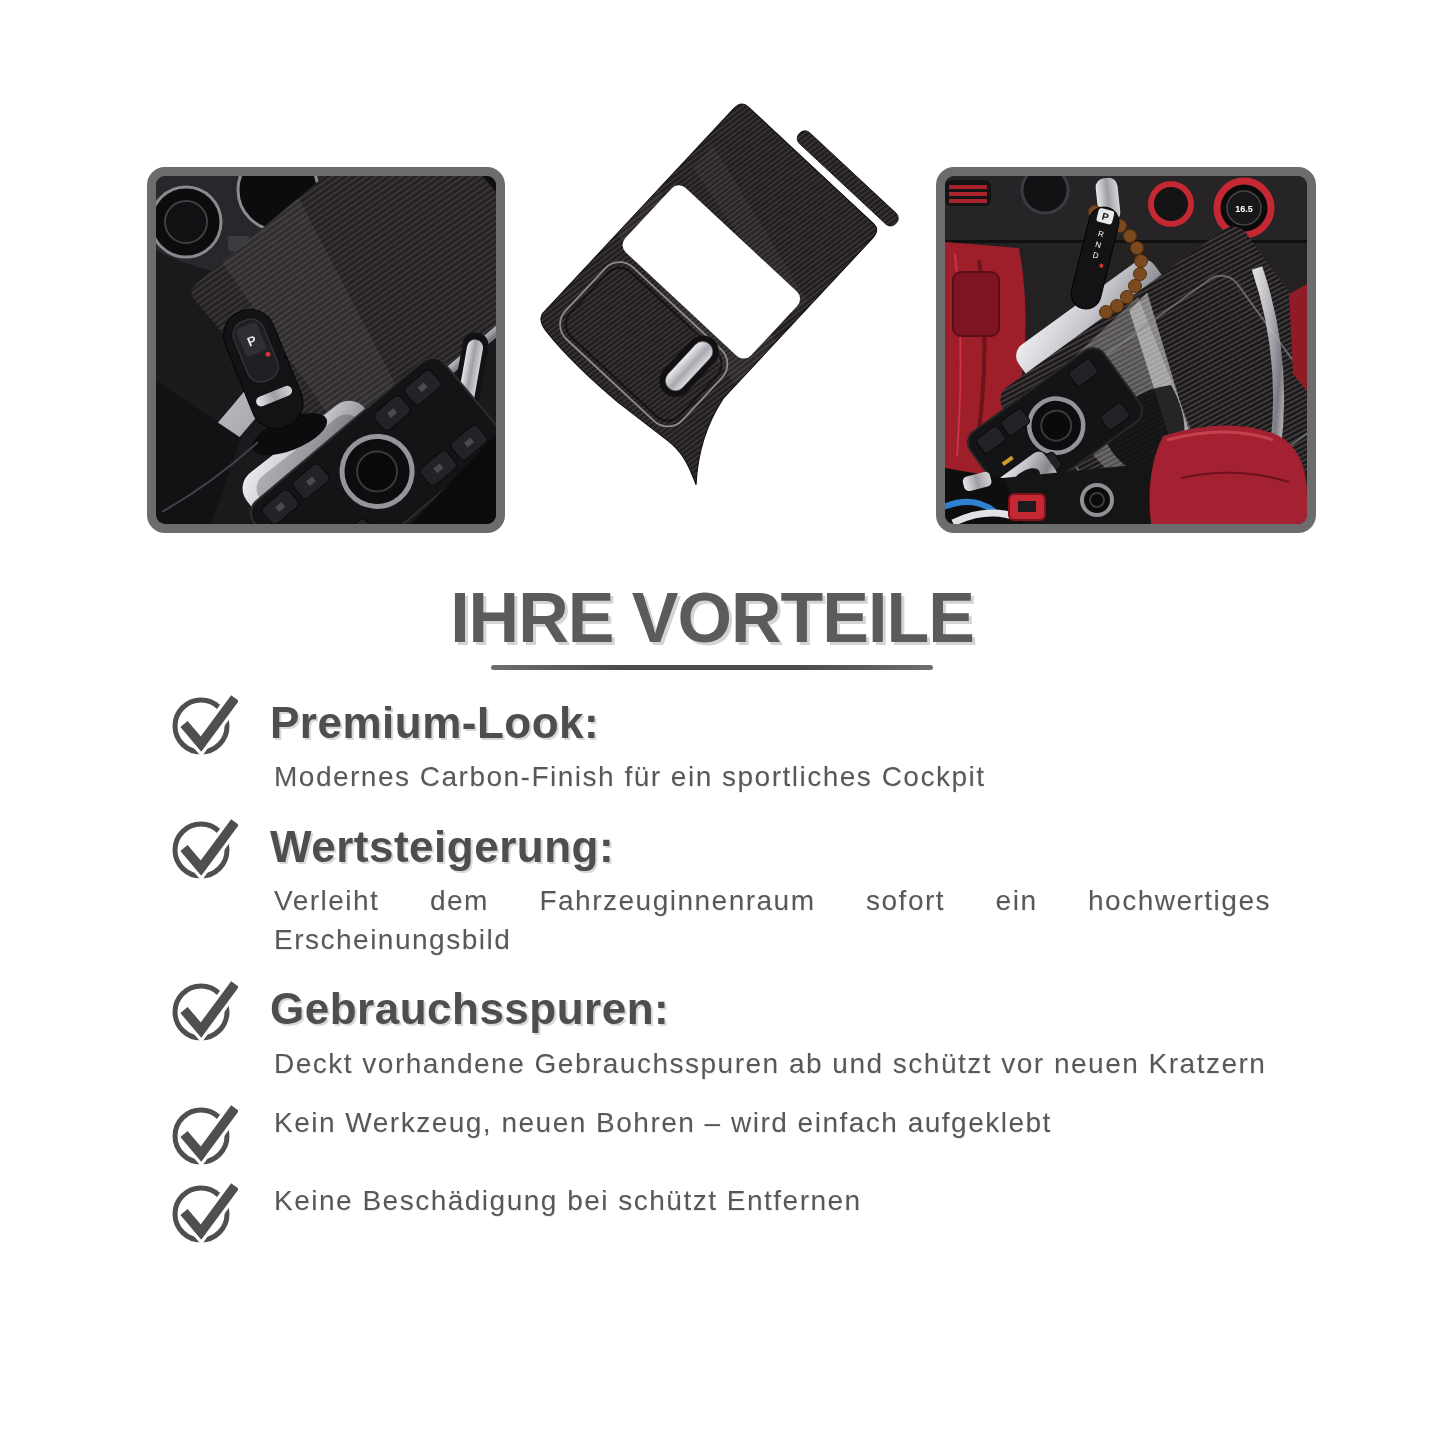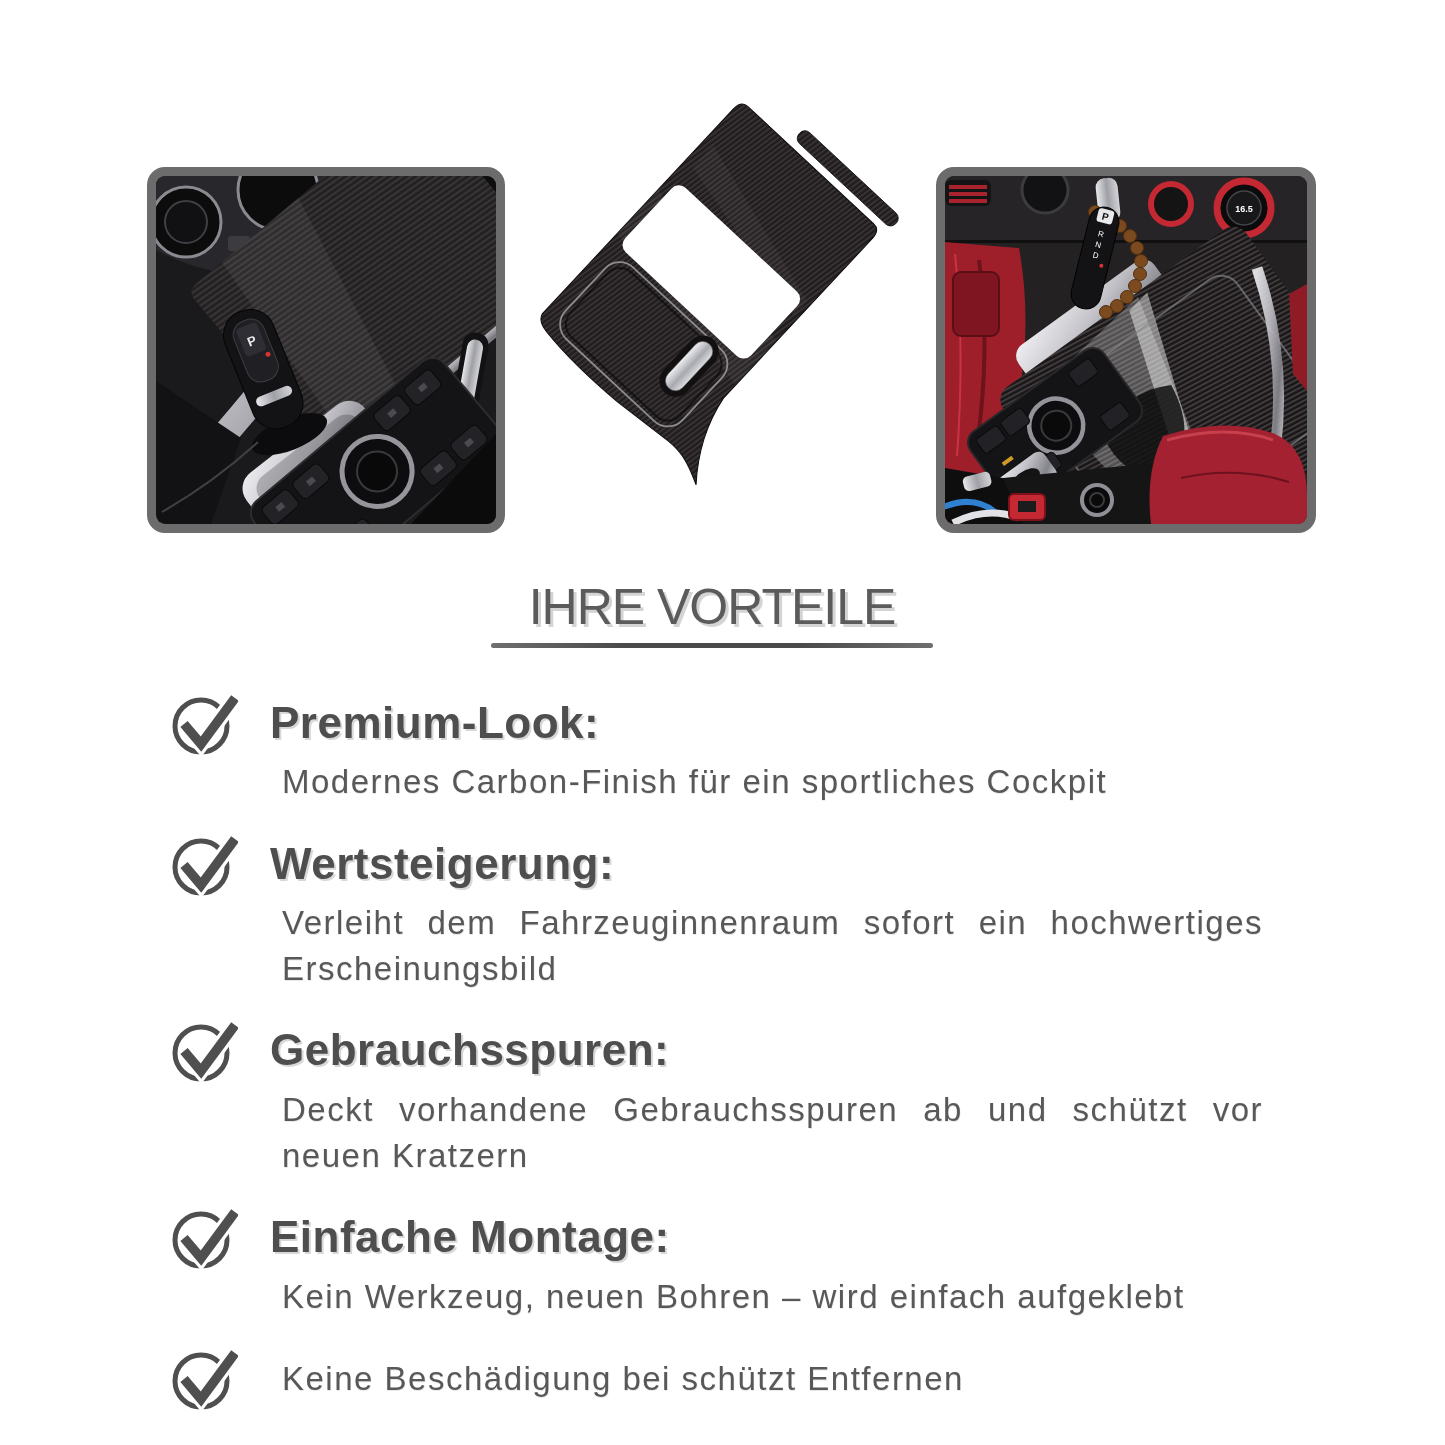--- a/index.html
+++ b/index.html
@@ -26,21 +26,21 @@
   .photo-right { left:936px; top:167px; width:380px; height:366px; }
   .product-wrap { position:absolute; left:530px; top:72px; width:395px; height:455px; }
 
   
   .title-wrap {
     position:absolute; left:362px; top:578px; width:700px;
     display:flex; flex-direction:column; align-items:center;
   }
   .title-wrap h1 {
     margin:0;
-    font-size:50px; font-weight:normal;
+    font-size:70px; font-weight:bold;
     letter-spacing:-1px;
     color:#5b5b5b;
     text-shadow:3px 3px 0 #d4d4d4;
     white-space:nowrap;
   }
   .title-underline {
     width:442px; height:5px; margin-top:7px;
     border-radius:3px;
     background:linear-gradient(90deg,#6f6f6f,#4a4a4a 30%,#4a4a4a 70%,#6f6f6f);
   }
@@ -57,22 +57,22 @@
   .benefit .check { width:66px; height:66px; }
   .benefit h3 {
     margin:10px 0 10px;
     font-size:44px; line-height:1.1;
     font-weight:bold;
     letter-spacing:0.5px;
     color:#4e4e4e;
     text-shadow:2px 2px 0 #d8d8d8;
   }
   .benefit p {
-    margin:12px;
-    font-size:33px; line-height:1.4;
+    margin:4px;
+    font-size:28px; line-height:1.4;
     letter-spacing:1.5px;
     color:#585858;
     text-align:justify;
     text-shadow:0.5px 0.5px 0 #e9e9e9;
   }
 </style>
 </head>
 <body>
 
 <div class="page">
@@ -345,21 +345,20 @@
       </div>
     </div>
 
     <div class="benefit">
       <svg class="check" viewBox="0 0 66 66">
         <circle cx="29" cy="37" r="26" fill="none" stroke="#4f4f4f" stroke-width="5"></circle>
         <path d="M12,35 L29,55 L63,9" fill="none" stroke="#ffffff" stroke-width="16"></path>
         <path d="M12,35 L29,55 L63,9" fill="none" stroke="#4f4f4f" stroke-width="9.5" stroke-linejoin="miter"></path>
       </svg>
       <div>
-        <h3>Einfache Montage:</h3>
         <p>Kein Werkzeug, neuen Bohren – wird einfach aufgeklebt</p>
       </div>
     </div>
 
     <div class="benefit">
       <svg class="check" viewBox="0 0 66 66">
         <circle cx="29" cy="37" r="26" fill="none" stroke="#4f4f4f" stroke-width="5"></circle>
         <path d="M12,35 L29,55 L63,9" fill="none" stroke="#ffffff" stroke-width="16"></path>
         <path d="M12,35 L29,55 L63,9" fill="none" stroke="#4f4f4f" stroke-width="9.5" stroke-linejoin="miter"></path>
       </svg>

